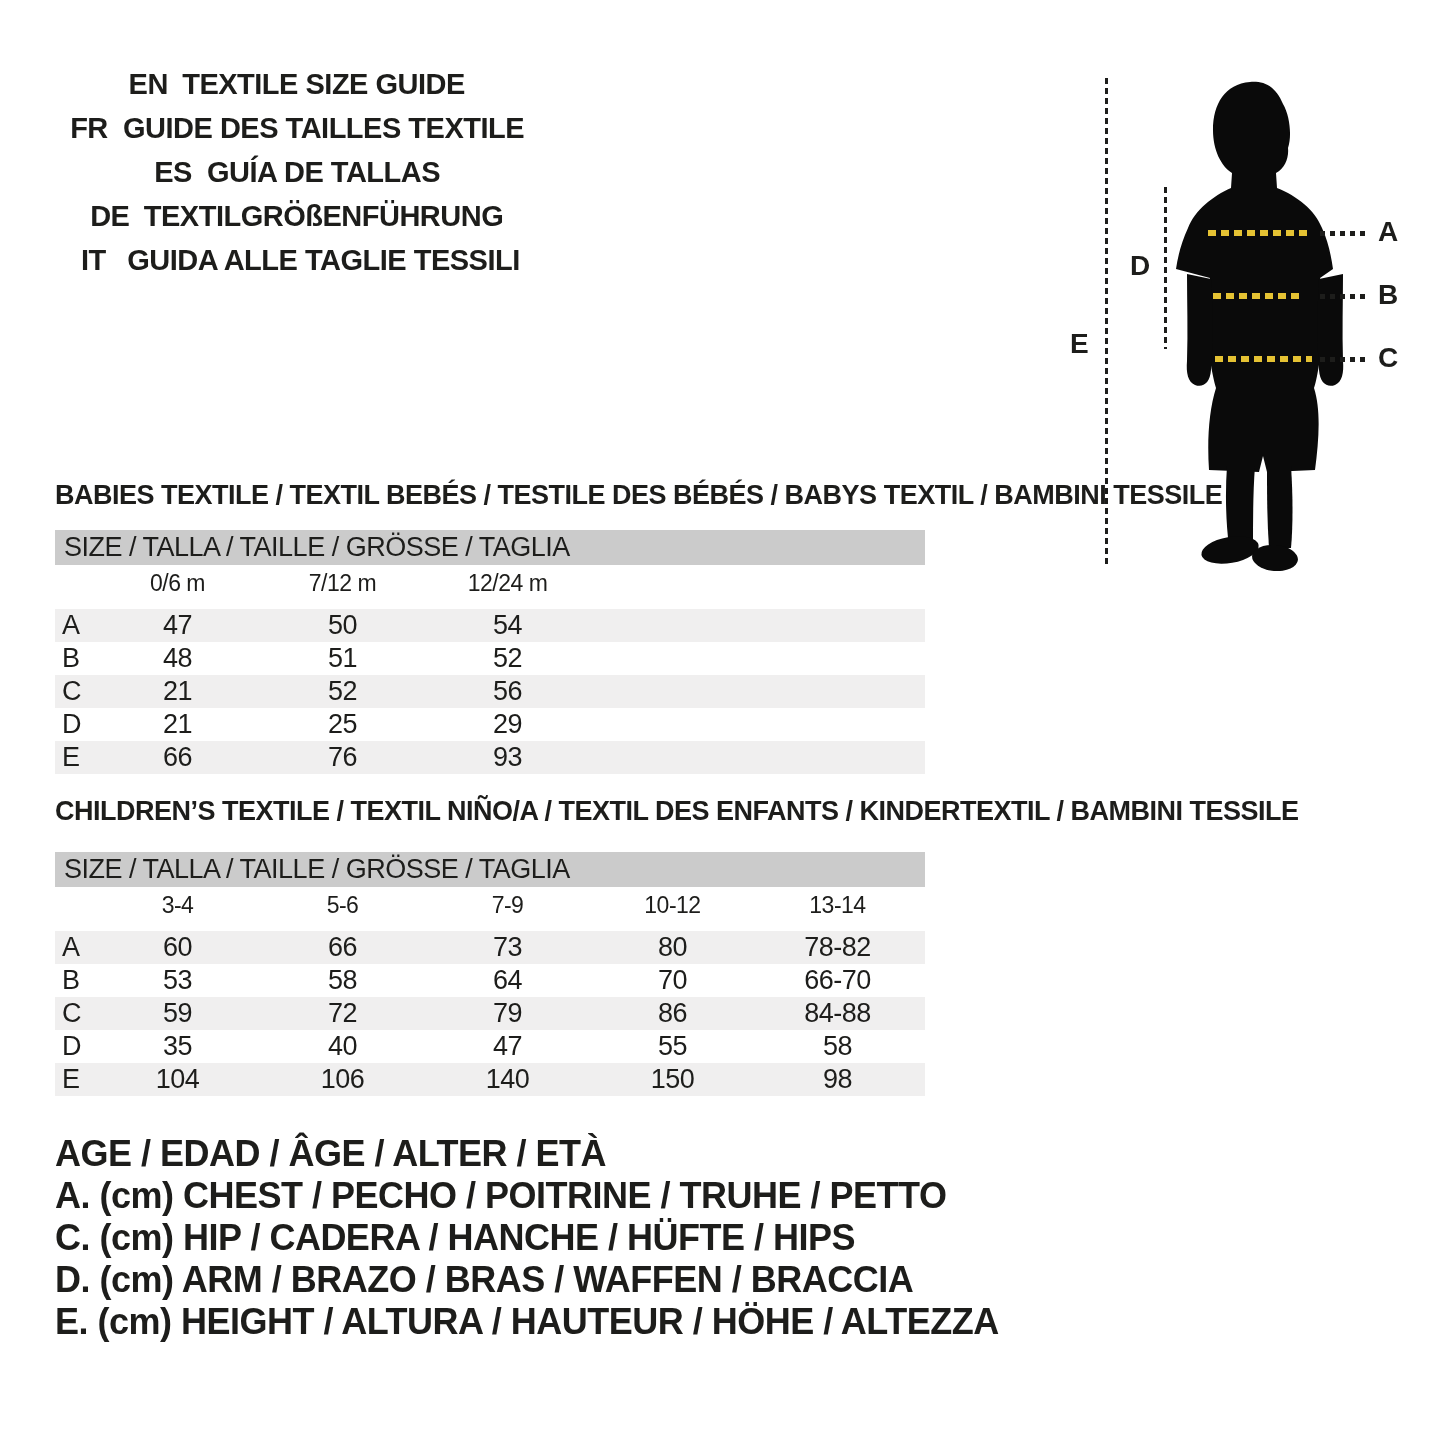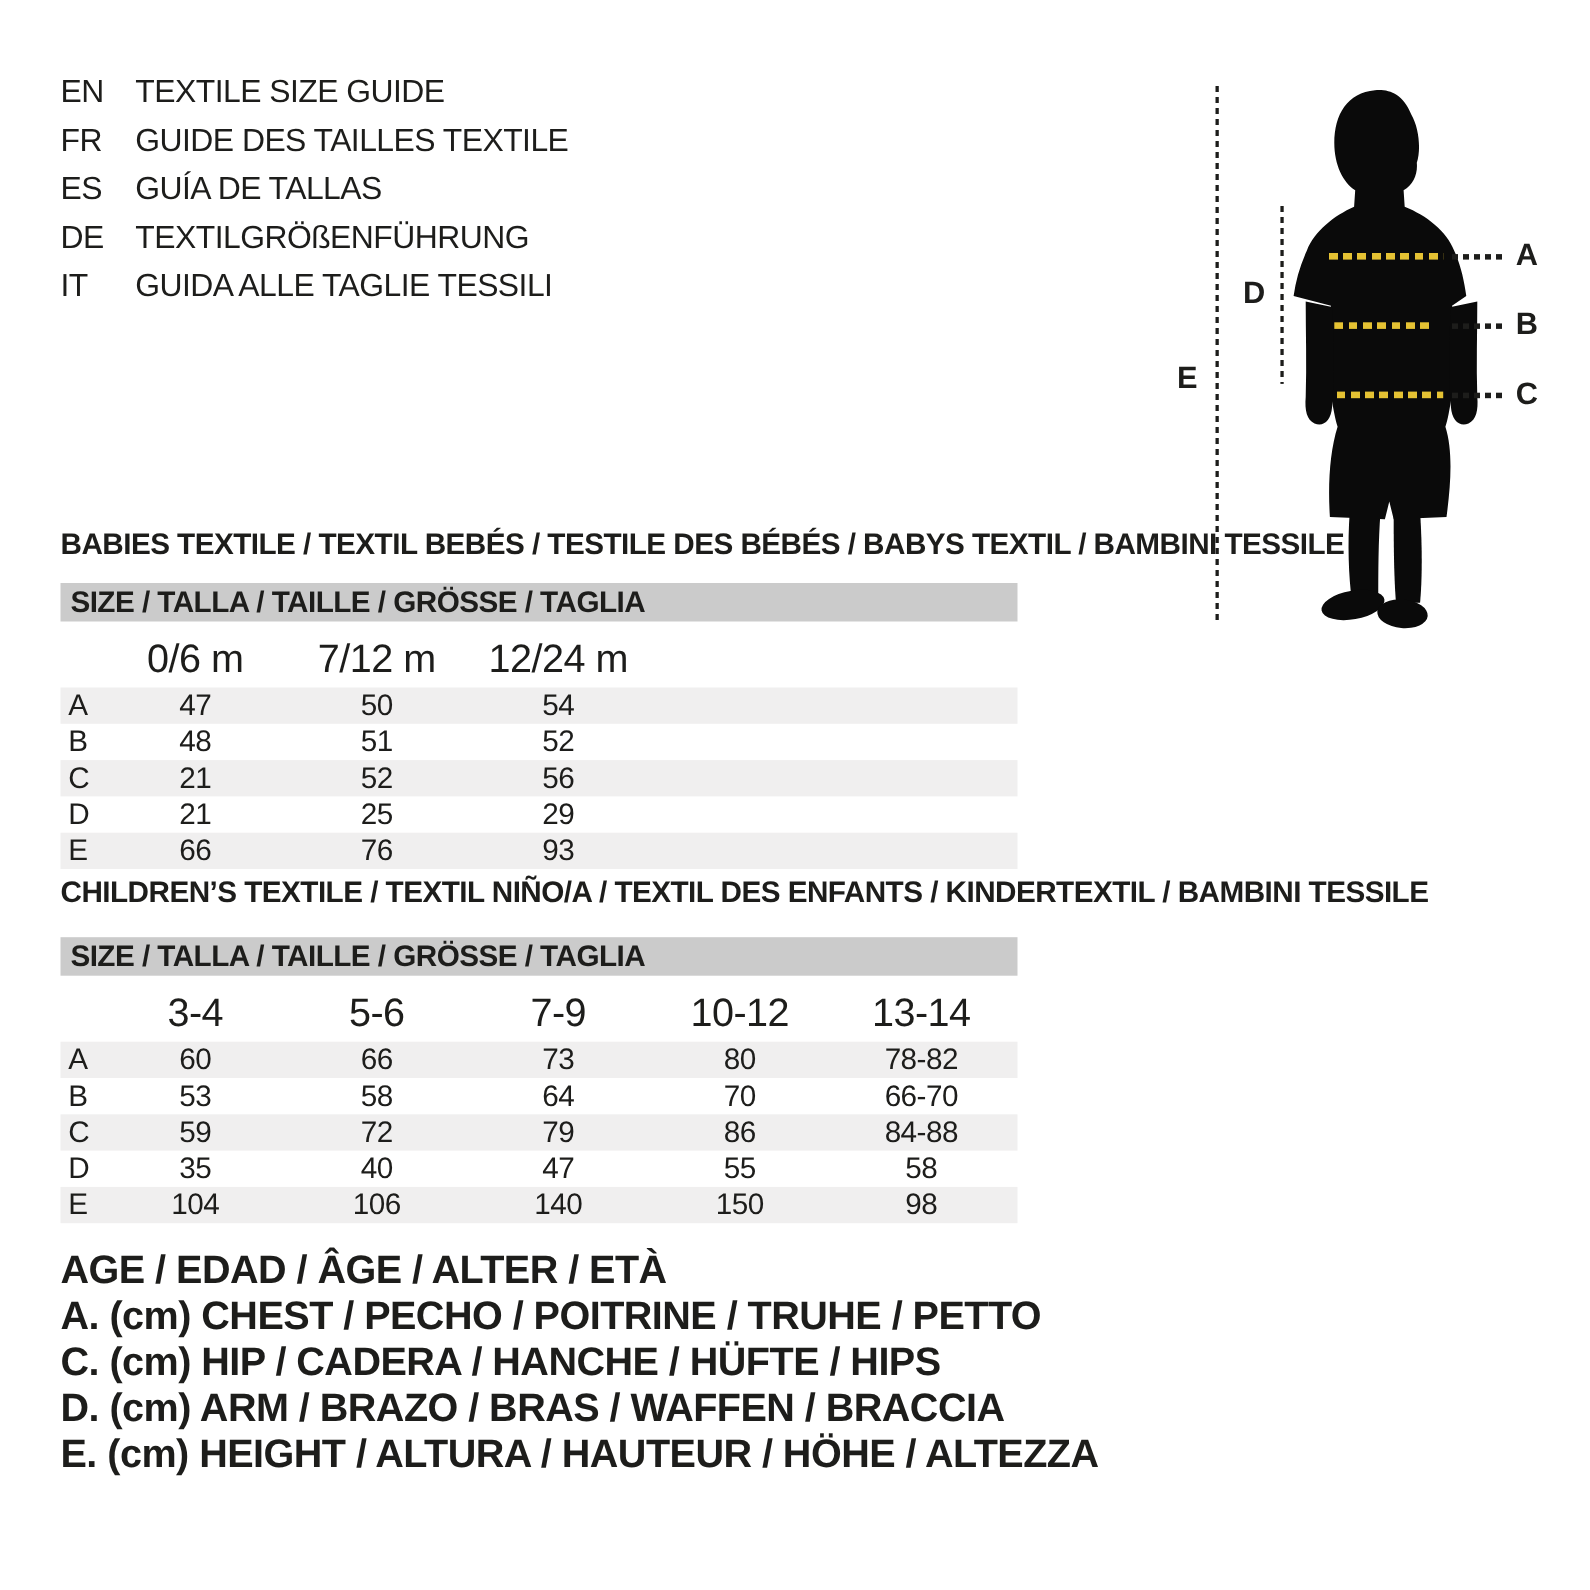--- a/index.html
+++ b/index.html
@@ -12,33 +12,33 @@
   html,body{margin:0;padding:0;}
   body{
     width:1445px;height:1445px;position:relative;background:#ffffff;
     font-family:"Liberation Sans",sans-serif;color:var(--text-black);
     overflow:hidden;letter-spacing:-0.5px;
   }
   .abs{position:absolute;}
 
   
   .langs{left:55px;top:62px;}
-  .lang-row{height:44px;line-height:44px;font-size:29px;font-weight:normal;white-space:nowrap;}
+  .lang-row{height:44px;line-height:44px;font-size:29px;font-weight:bold;white-space:nowrap;text-align:center;}
   .lang-code{display:inline-block;width:68px;}
 
   
   .sec-title{left:55px;font-size:27px;font-weight:bold;white-space:nowrap;}
 
   
   .table{left:55px;width:870px;}
   .size-bar{height:35px;line-height:35px;background:var(--header-bar-gray);
-    font-size:27px;font-weight:bold;padding-left:9px;box-sizing:border-box;}
+    font-size:27px;font-weight:normal;padding-left:9px;box-sizing:border-box;}
   .grid-b{display:grid;grid-template-columns:40px 165px 165px 165px auto;}
   .grid-c{display:grid;grid-template-columns:40px 165px 165px 165px 165px 165px auto;}
-  .thead{height:44px;line-height:36px;font-size:36px;margin-top:16px;}
+  .thead{height:44px;line-height:36px;font-size:23px;}
   .trow{height:33px;line-height:33px;font-size:27px;}
   .stripe{background:var(--row-stripe-gray);}
   .cell{text-align:center;white-space:nowrap;overflow:visible;}
   .cell.lbl{text-align:left;padding-left:7px;}
 
   
   .legend{left:55px;top:1133px;}
   .legend-line{height:42px;line-height:42px;font-size:36px;font-weight:bold;white-space:nowrap;}
 
   

